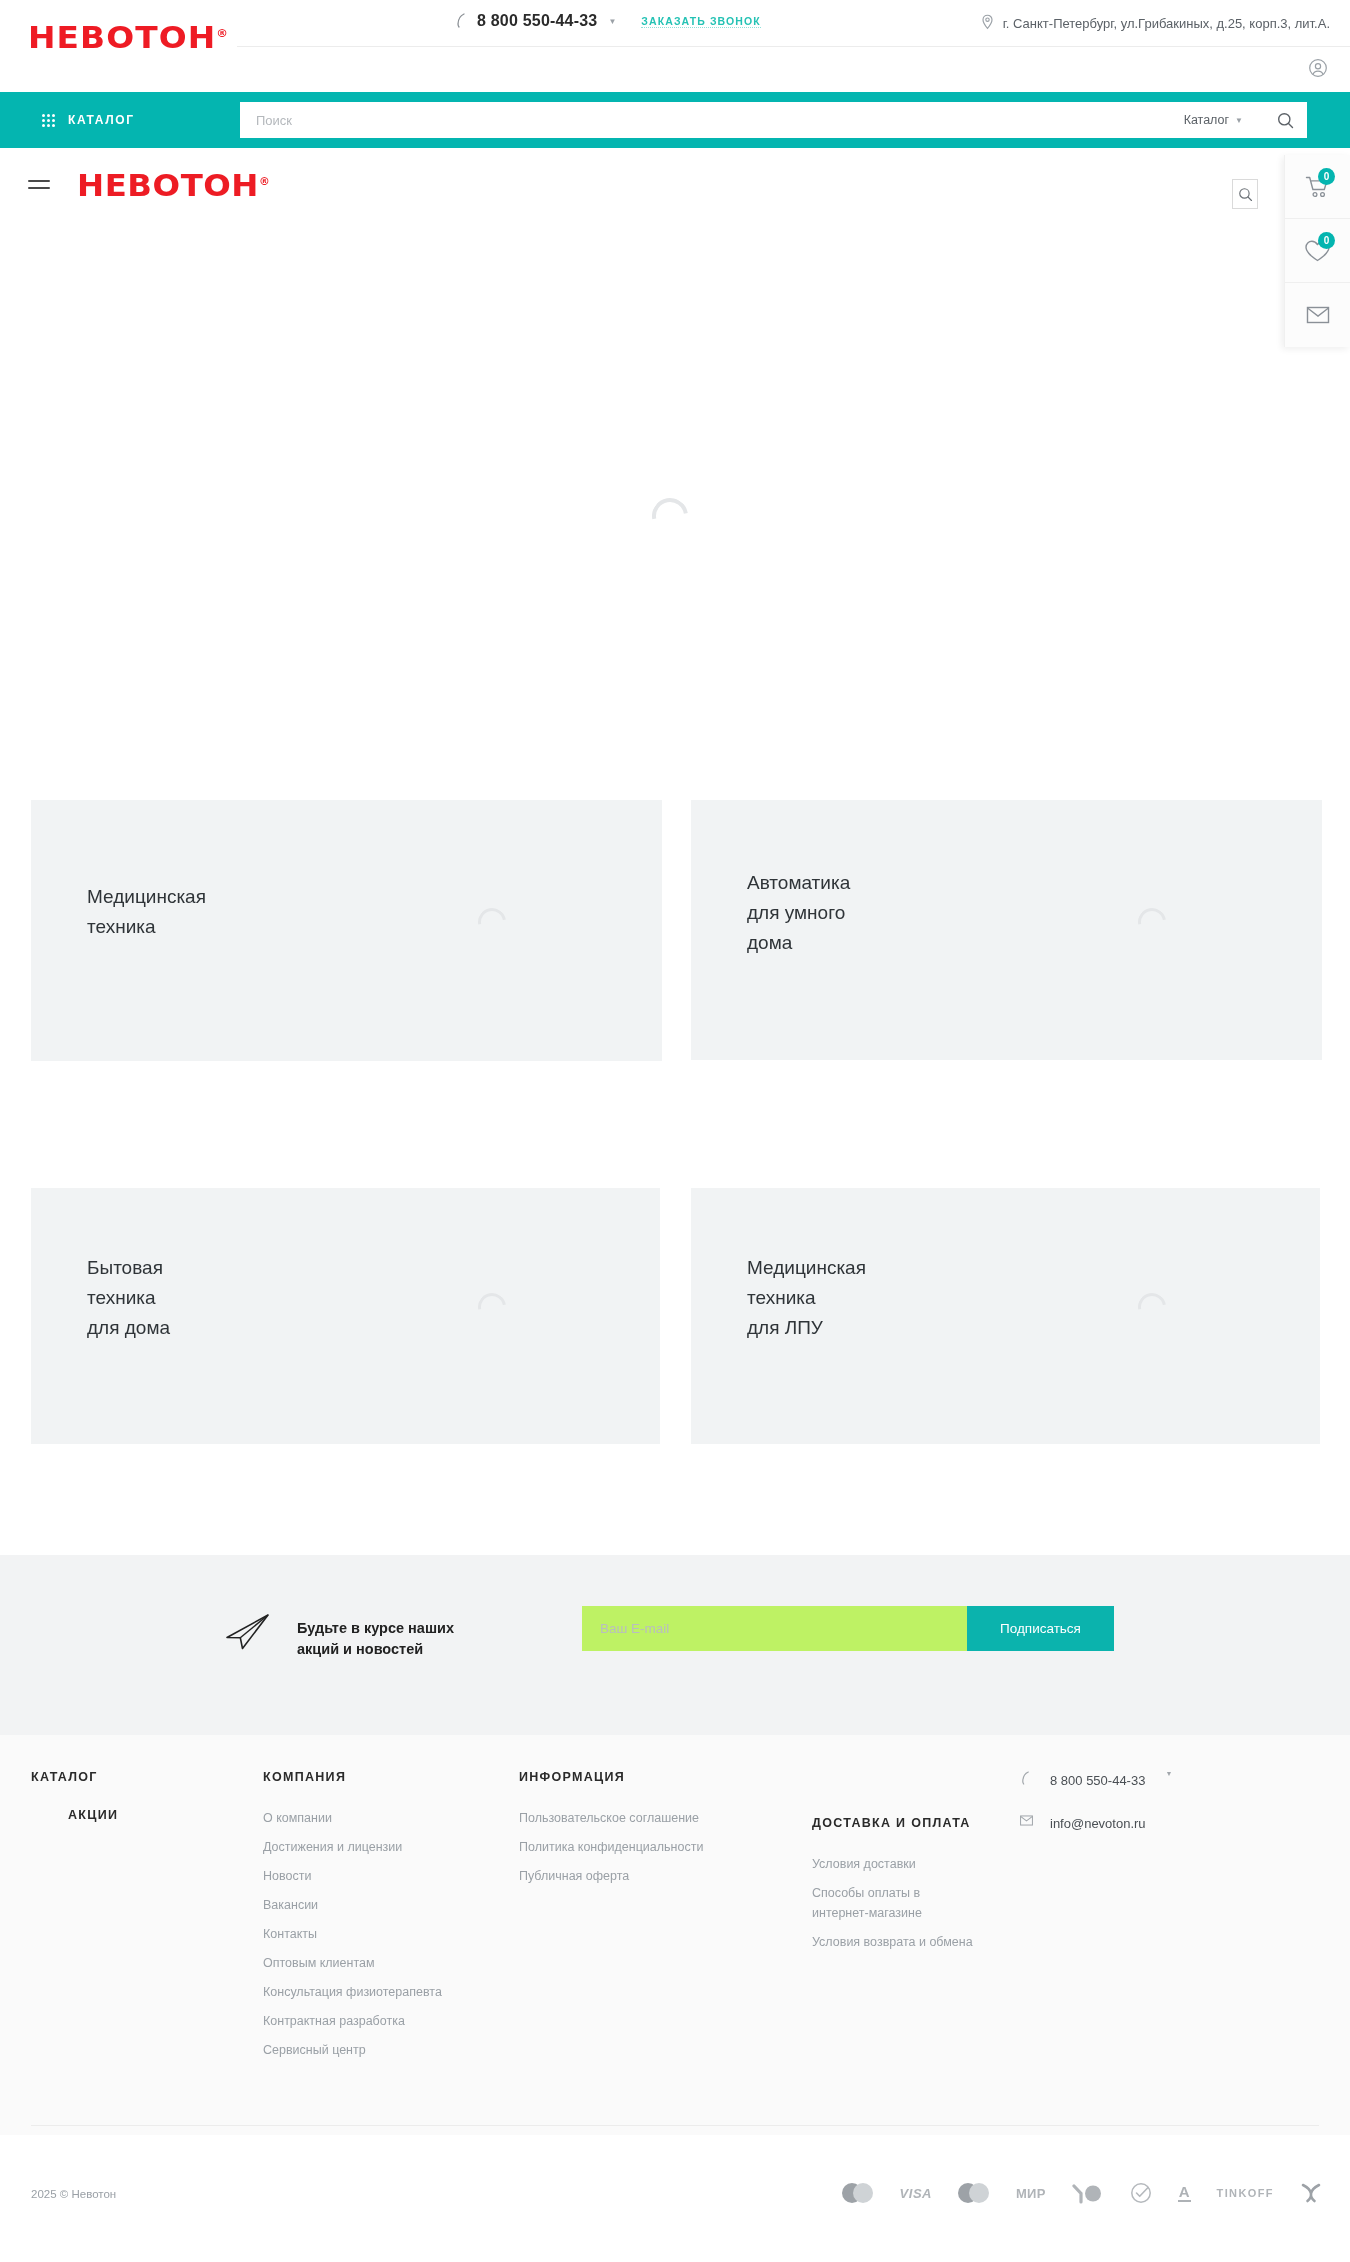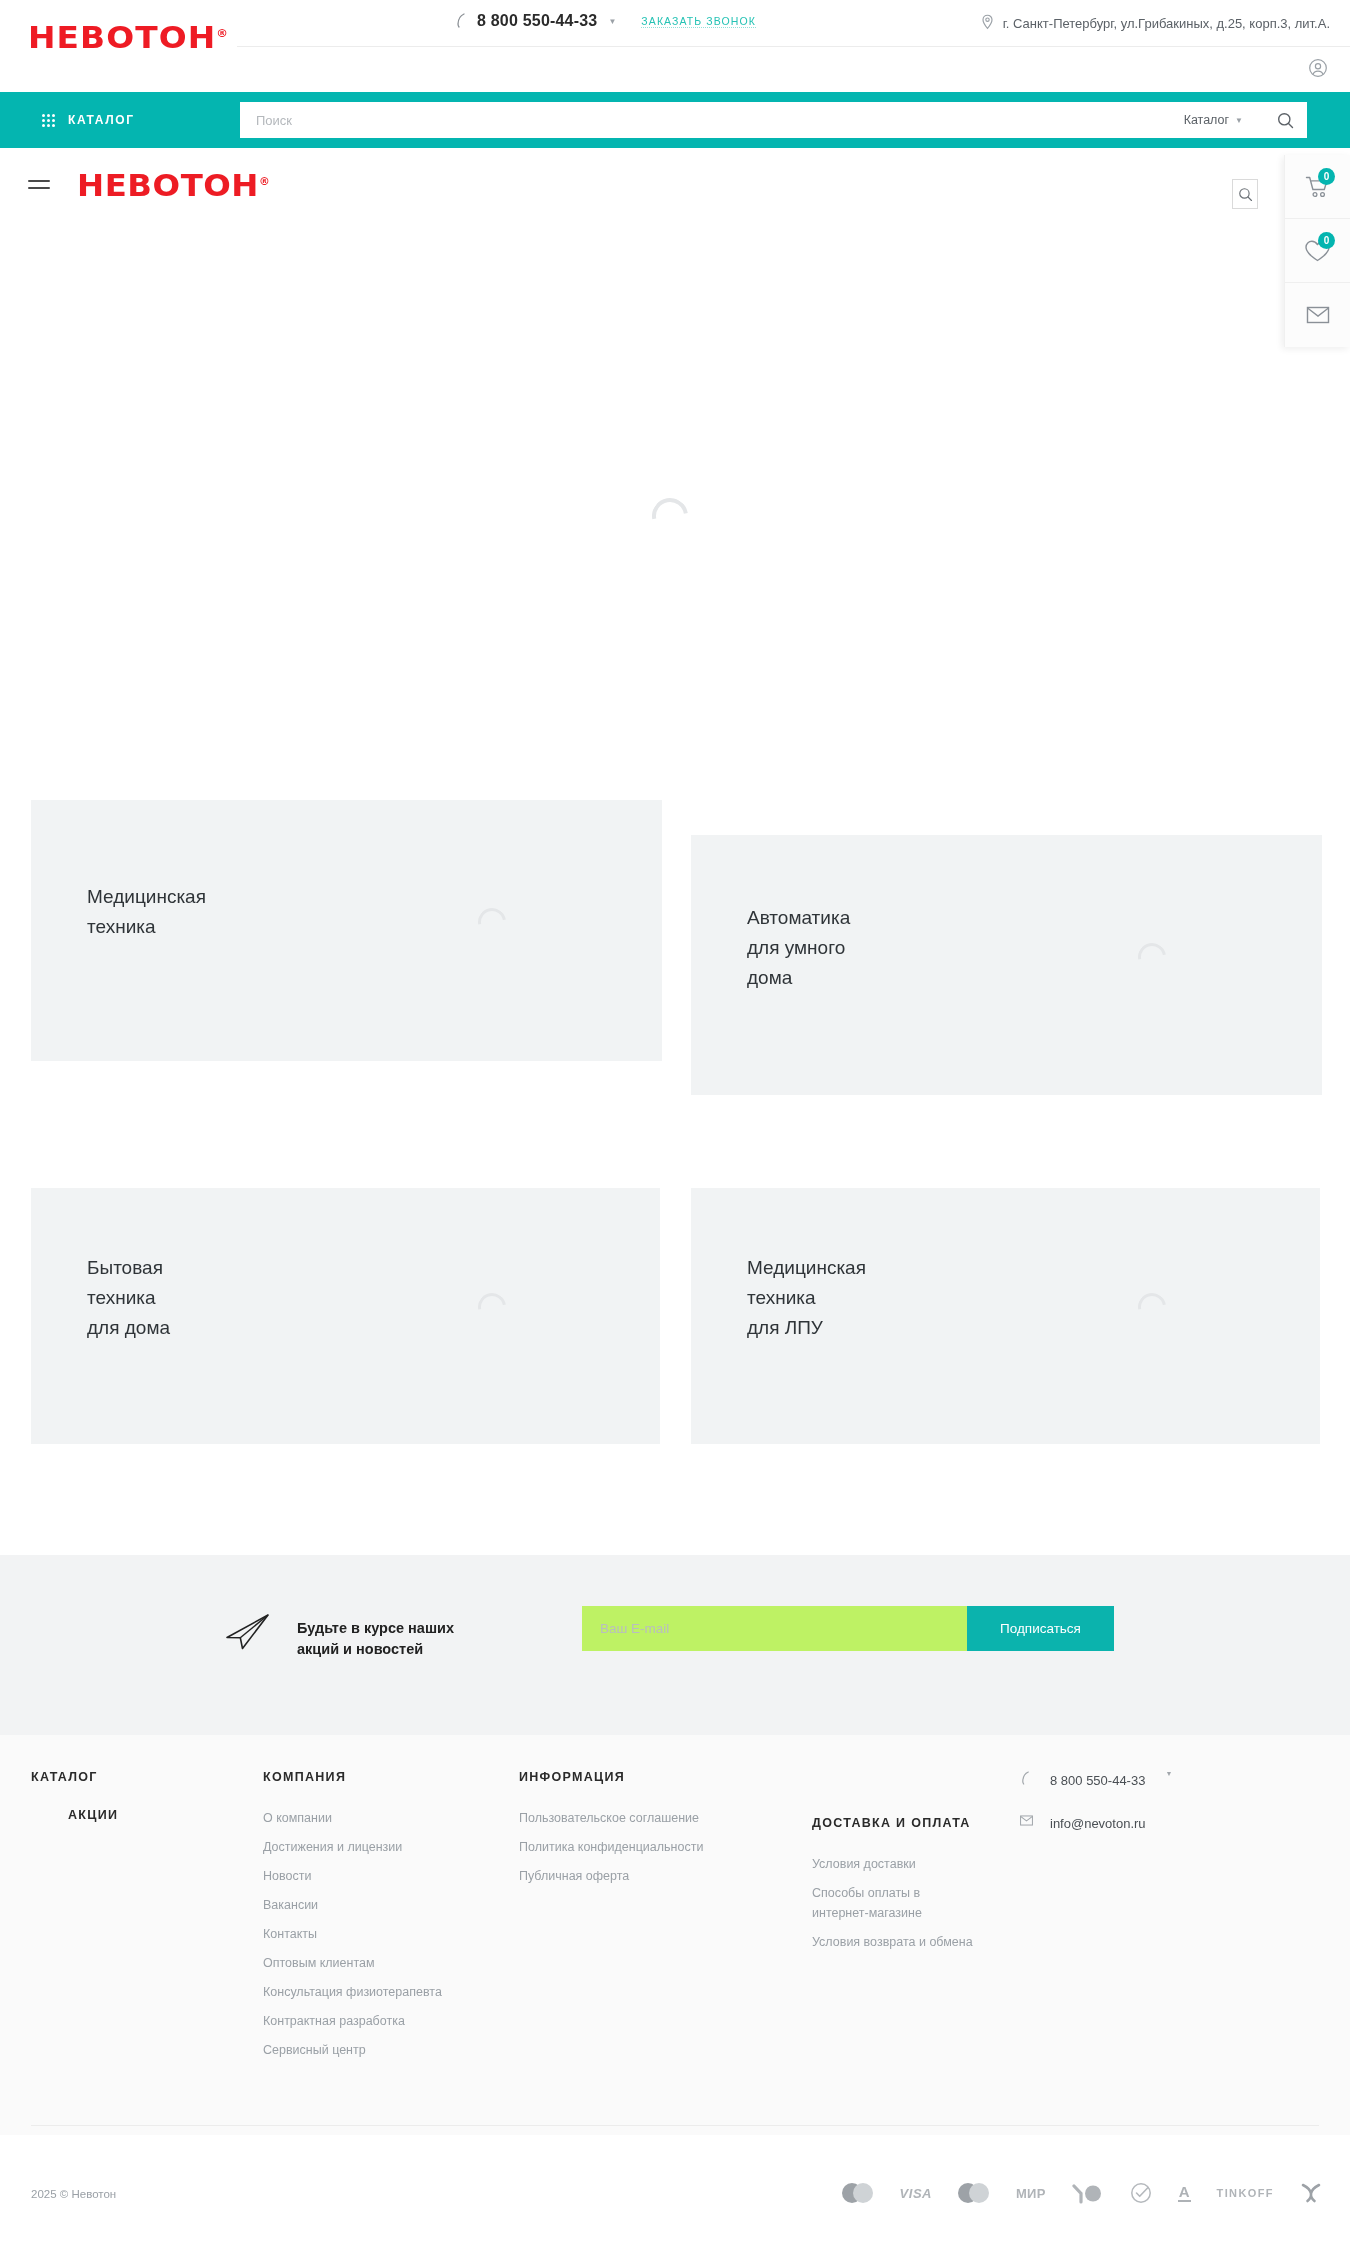--- a/index.html
+++ b/index.html
@@ -32,21 +32,21 @@
     position: absolute; left: 455px; top: 12px;
     display: flex; align-items: center; gap: 9px;
   }
   .phone-ico { color: #8a8f95; font-size: 15px; line-height: 1; }
   .phone-num {
     font-weight: 700; font-size: 16px; color: #2b2b2b; letter-spacing: .2px;
   }
   .caret { color: #9aa0a6; font-size: 8px; margin-left: 2px; }
   .call-order {
     margin-left: 16px; font-size: 10.5px; letter-spacing: 1.1px;
-    color: #24c2b4; font-weight: 400; text-transform: uppercase;
+    color: #24c2b4; font-weight: 700; text-transform: uppercase;
     border-bottom: 1px dotted rgba(36,194,180,.5); cursor: pointer;
   }
 
   .addr-block {
     position: absolute; right: 20px; top: 14px;
     display: flex; align-items: center; gap: 9px;
     font-size: 13px; color: #5b6167;
   }
   .pin-ico { color: #9aa0a6; font-size: 14px; }
 
@@ -156,21 +156,21 @@
   }
   .tile-title {
     position: absolute; left: 56px;
     font-size: 19px; line-height: 30px; color: #2f3438; font-weight: 400;
     white-space: pre-line;
   }
   .tile-spin {
     position: absolute; width: 28px; height: 28px; border-width: 3.5px;
   }
   .tile1 { left: 31px;  top: 800px;  width: 631px; height: 261px; }
-  .tile2 { left: 691px; top: 800px;  width: 631px; height: 260px; margin-top: 35px; }
+  .tile2 { left: 691px; top: 800px;  width: 631px; height: 260px; }
   .tile3 { left: 31px;  top: 1188px; width: 629px; height: 256px; }
   .tile4 { left: 691px; top: 1188px; width: 629px; height: 256px; }
 
   
   .newsletter {
     position: absolute; left: 0; top: 1555px; width: 1350px; height: 180px;
     background: #f2f3f4;
   }
   .plane-ico {
     position: absolute; left: 225px; top: 1612px; width: 46px; height: 46px; color: #222;

